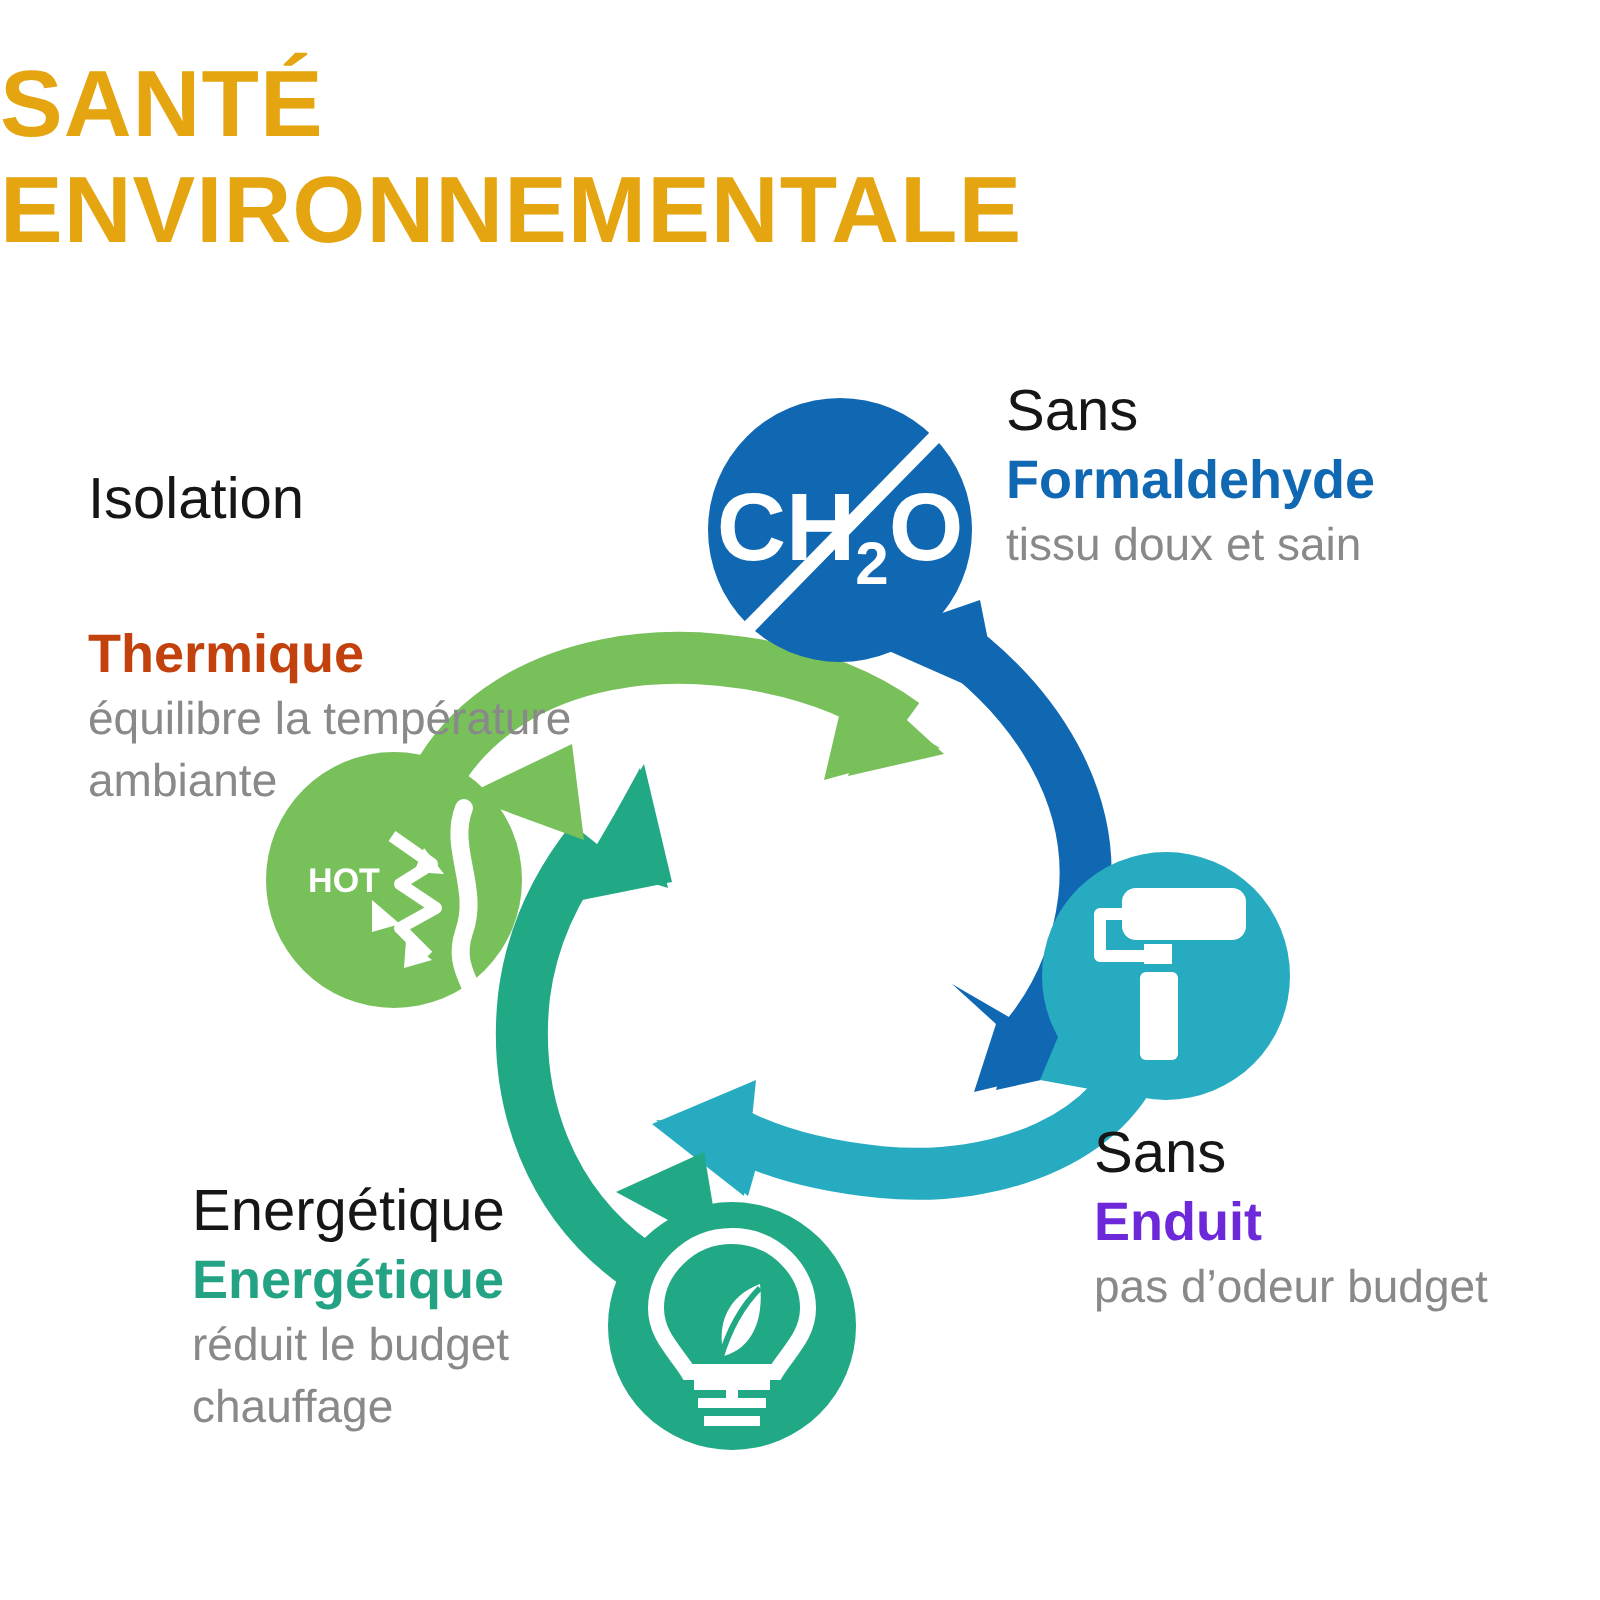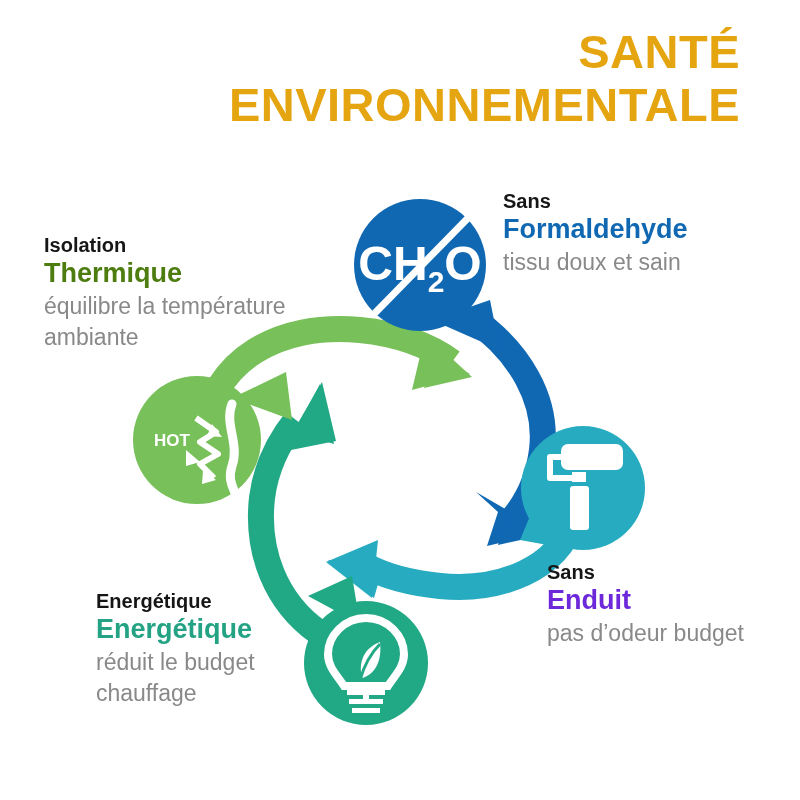--- a/index.html
+++ b/index.html
@@ -15,21 +15,21 @@
     font-family: "Liberation Sans", sans-serif;
     -webkit-font-smoothing: antialiased;
   }
 
   
   #title-block {
     position: absolute;
     top: 26px;
     left: 0;
     width: 740px;
-    text-align: right;
+    text-align: left;
     line-height: 1.12;
   }
   #title-block .title-line {
     display: block;
     color: #E5A511;
     font-weight: bold;
     font-size: 47px;
     letter-spacing: 0.5px;
   }
 
@@ -42,22 +42,22 @@
     height: 800px;
   }
 
   
   .callout {
     position: absolute;
   }
   .callout .c-line1 {
     display: block;
     color: #161616;
-    font-weight: bold;
-    font-size: 20px;
+    font-weight: normal;
+    font-size: 29px;
     line-height: 1.16;
     white-space: nowrap;
   }
   .callout .c-line2 {
     display: block;
     font-weight: bold;
     font-size: 27px;
     line-height: 1.2;
     white-space: nowrap;
   }
@@ -67,21 +67,21 @@
     font-size: 23px;
     line-height: 1.28;
     padding-top: 2px;
   }
 
   #callout-isolation   { top: 234px; left: 44px;  }
   #callout-formaldehyde{ top: 190px; left: 503px; }
   #callout-enduit      { top: 561px; left: 547px; }
   #callout-efficacite  { top: 590px; left: 96px;  }
 
-  .txt-green  { color: #4d7c0f; }
+  .txt-green  { color: #c2410c; margin-top: 43px; }
   .txt-blue   { color: #1068B3; }
   .txt-cyan   { color: #6d28d9; }
   .txt-teal   { color: #23A384; }
 </style>
 </head>
 <body>
 
 <div id="title-block">
   <span class="title-line">SANTÉ</span>
   <span class="title-line">ENVIRONNEMENTALE</span>

